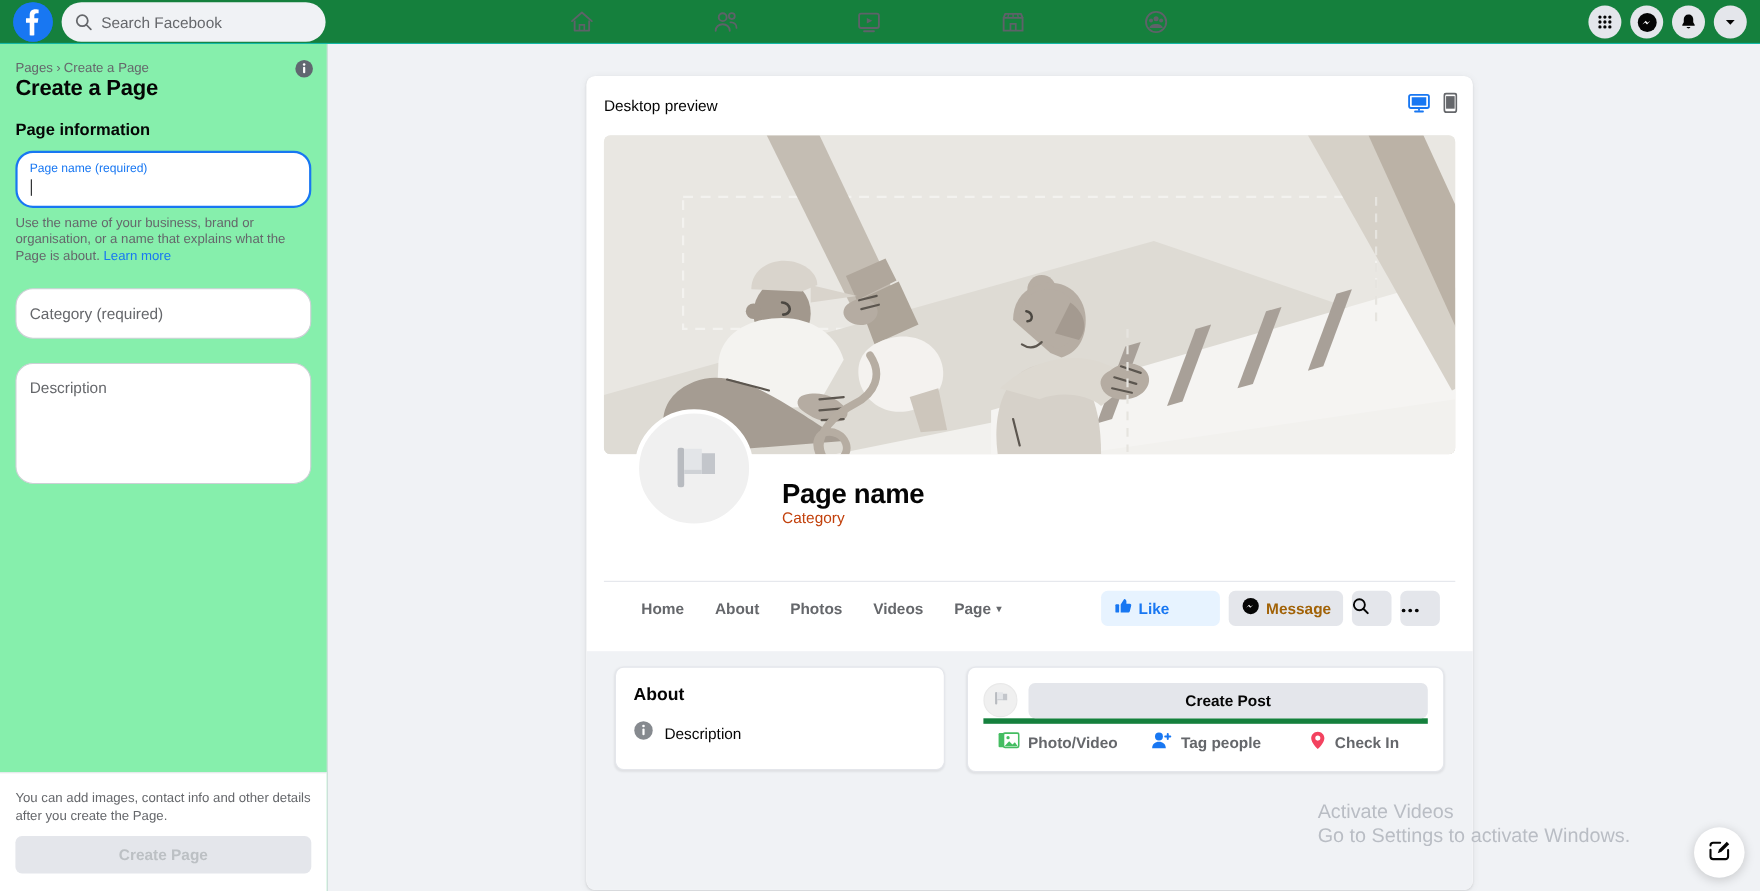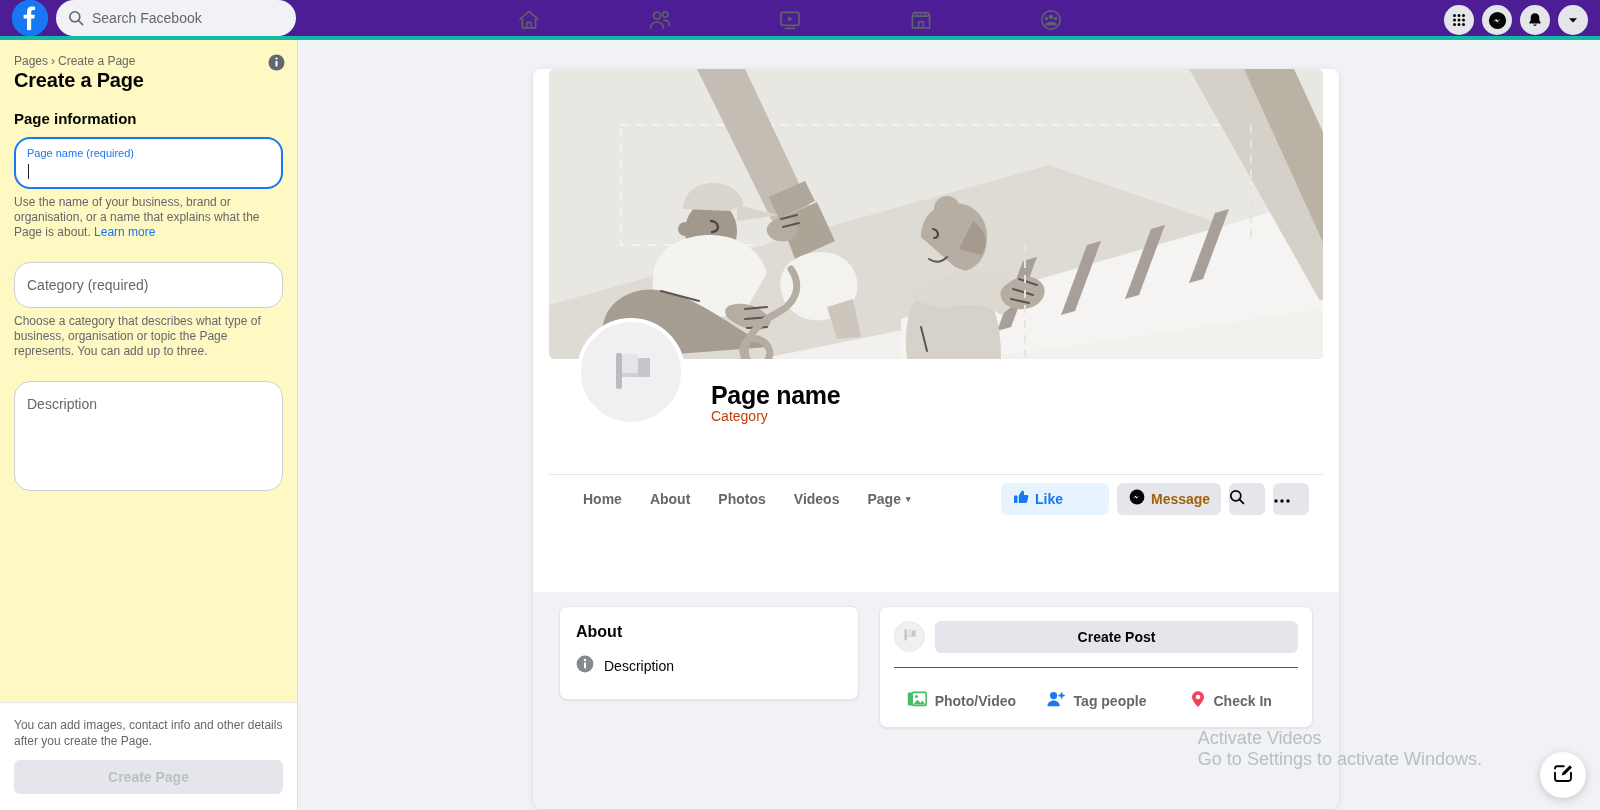--- a/index.html
+++ b/index.html
@@ -8,22 +8,22 @@
     font-family: "Liberation Sans", sans-serif;
     background: #f0f2f5;
     overflow: hidden;
     color: #050505;
   }
 
   
   .topbar {
     position: absolute; top: 0; left: 0;
     width: 1600px; height: 40px;
-    background: #4c1d95;
-    border-bottom: 4px solid #14b8a6;
+    background: #15803d;
+    border-bottom: 1px solid #14b8a6;
     display: flex; align-items: center;
     z-index: 40;
   }
   .tb-left { display: flex; align-items: center; padding-left: 12px; gap: 8px; }
   .fb-logo {
     width: 36px; height: 36px; border-radius: 50%;
     background: #1877f2;
     display: flex; align-items: center; justify-content: center;
     position: relative; flex: 0 0 auto;
   }
@@ -58,21 +58,21 @@
     background: #e4e6eb;
     display: flex; align-items: center; justify-content: center;
     cursor: pointer; flex: 0 0 auto;
   }
   .circle-btn svg { display: block; }
 
   
   .sidebar {
     position: absolute; left: 0; top: 40px;
     width: 298px; height: 770px;
-    background: #fef9c3;
+    background: #86efac;
     border-right: 1px solid #dadde1;
     display: flex; flex-direction: column;
     z-index: 30;
   }
   .sb-scroll { flex: 1 1 auto; padding: 14px 14px 0 14px; overflow: hidden; position: relative; }
   .breadcrumb { font-size: 12px; color: #65676b; margin-bottom: 1px; }
   .breadcrumb .crumb-sep { margin: 0 3px; }
   .sb-title {
     font-size: 20px; font-weight: bold; letter-spacing: -.2px;
     color: #050505; margin-bottom: 18px;
@@ -204,22 +204,22 @@
     width: 31px; height: 31px; border-radius: 50%; background: #f0f0f0;
     display: flex; align-items: center; justify-content: center; flex: 0 0 auto;
     border: 1px solid #e9e9e9;
   }
   .post-input {
     flex: 1 1 auto; height: 32px; background: #e4e6eb; border-radius: 6px;
     display: flex; align-items: center; justify-content: center;
     font-size: 14px; font-weight: bold; color: #050505; cursor: pointer;
   }
   .post-actions {
-    display: flex; align-items: center; margin-top: 14px;
-    padding-top: 16px; border-top: 1px solid #15803d;
+    display: flex; align-items: center; 
+    padding-top: 0; border-top: 5px solid #15803d;
   }
   .pa {
     flex: 1 1 0; display: flex; align-items: center; justify-content: center;
     gap: 8px; font-size: 14px; font-weight: bold; color: #65676b;
     padding: 6px 0; border-radius: 6px; cursor: pointer;
   }
 
   
   .watermark {
     position: absolute; right: 118px; bottom: 42px;
@@ -377,37 +377,55 @@
       <span class="caret"></span>
     </div>
     <div class="helper">
       <span>Use the name of your business, brand or organisation, or a name that explains what the Page is about.</span>
       <a href="#">Learn more</a>
     </div>
 
     <div class="field cat">
       <span class="ph">Category (required)</span>
     </div>
-    <div class="helper">Choose a category that describes what type of business, organisation or topic the Page represents. You can add up to three.</div>
 
     <div class="field desc">
       <span class="ph">Description</span>
     </div>
   </div>
 
   <div class="sb-foot">
     <div class="foot-note">You can add images, contact info and other details after you create the Page.</div>
     <button class="create-btn">Create Page</button>
   </div>
 </div>
 
 <div class="main">
 
   <div class="preview-card">
 
+    <div class="pv-head">
+      <div class="pv-head-title">Desktop preview</div>
+      <div class="pv-head-icons">
+        <span class="dev-ico">
+          <svg width="20" height="18" viewBox="0 0 20 18">
+              <rect x="1" y="1.2" width="18" height="12" rx="1.6" fill="none" stroke="#1877f2" stroke-width="1.7"></rect>
+              <rect x="3.4" y="3.4" width="13.2" height="7.6" fill="#1877f2"></rect>
+              <line x1="10" y1="13.4" x2="10" y2="15.6" stroke="#1877f2" stroke-width="1.7"></line>
+              <line x1="6.4" y1="16.4" x2="13.6" y2="16.4" stroke="#1877f2" stroke-width="1.7" stroke-linecap="round"></line>
+            </svg>
+        </span>
+        <span class="dev-ico">
+          <svg width="13" height="19" viewBox="0 0 13 19">
+              <rect x="1" y="1" width="11" height="17" rx="2" fill="none" stroke="#65676b" stroke-width="1.6"></rect>
+              <rect x="2.6" y="3.4" width="7.8" height="11.4" fill="#65676b"></rect>
+            </svg>
+        </span>
+      </div>
+    </div>
 
     <div class="cover">
       <svg viewBox="0 0 774 290" preserveAspectRatio="xMidYMid slice" aria-hidden="true">
         <rect width="774" height="290" fill="#e9e7e2"></rect>
 
         <rect x="72" y="56" width="630" height="120" fill="none" stroke="#f3f2ef" stroke-width="2" stroke-dasharray="9 7"></rect>
 
         <polygon points="0,236 500,96 774,190 774,290 0,290" fill="#dedbd4"></polygon>
         <polygon points="210,290 774,176 774,290" fill="#f2f1ee"></polygon>
 

